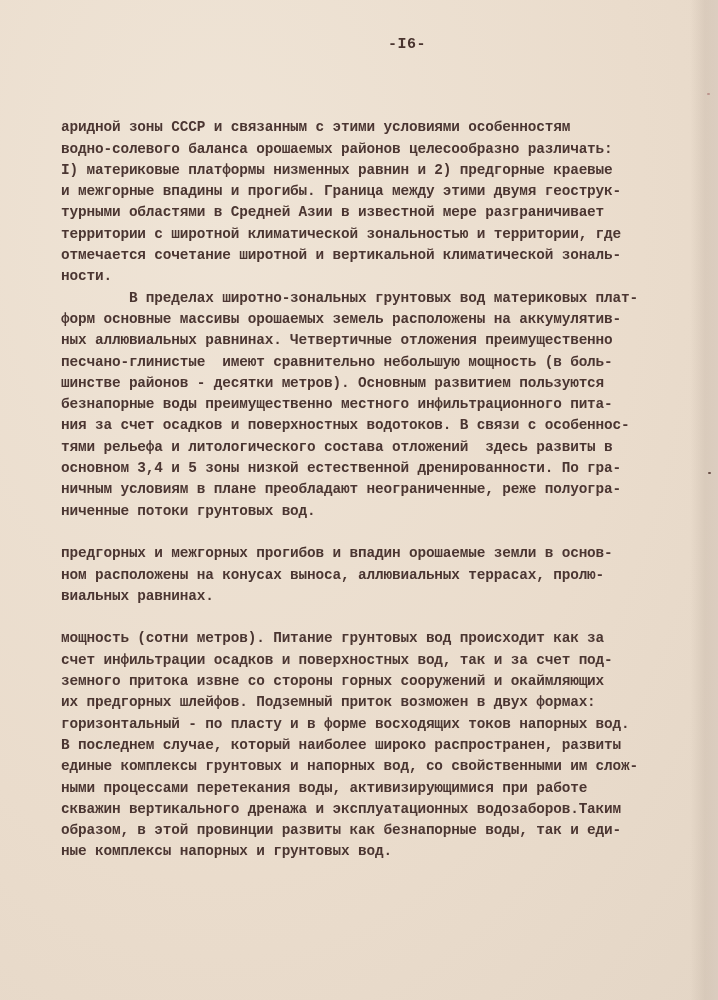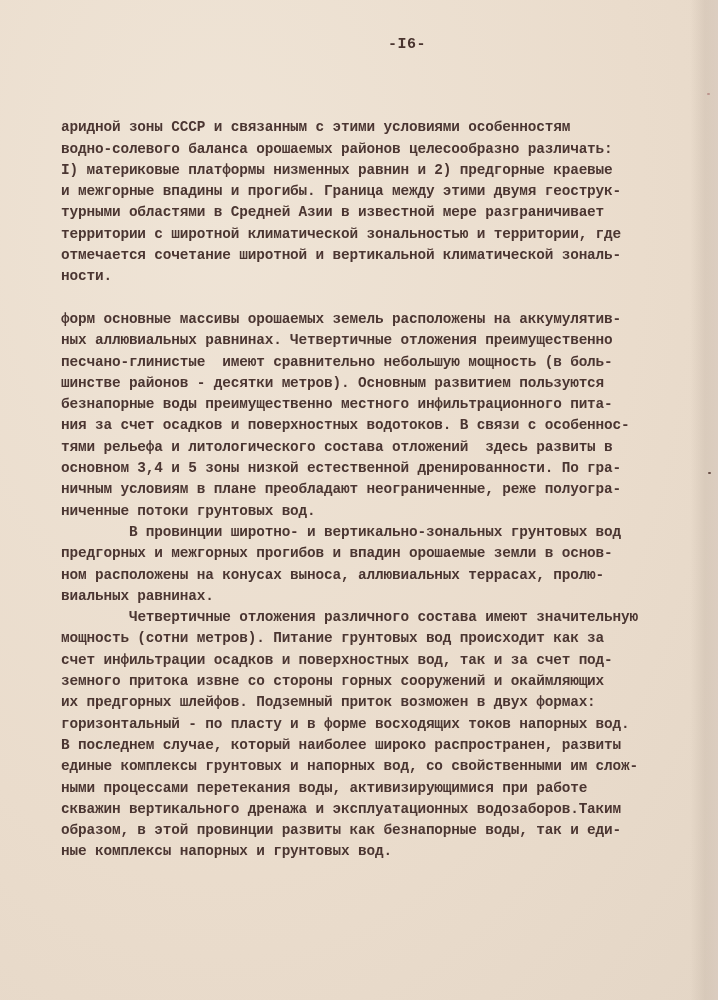--- a/index.html
+++ b/index.html
@@ -79,42 +79,42 @@
       <span class="line">водно-солевого баланса орошаемых районов целесообразно различать:</span>
       <span class="line">I) материковые платформы низменных равнин и 2) предгорные краевые</span>
       <span class="line">и межгорные впадины и прогибы. Граница между этими двумя геострук-</span>
       <span class="line">турными областями в Средней Азии в известной мере разграничивает</span>
       <span class="line">территории с широтной климатической зональностью и территории, где</span>
       <span class="line">отмечается сочетание широтной и вертикальной климатической зональ-</span>
       <span class="line">ности.</span>
     </div>
 
     <div class="paragraph">
-      <span class="line"><span>        </span></span>
+      <span class="line"><span>        </span><span>В пределах широтно-зональных грунтовых вод материковых плат-</span></span>
       <span class="line">форм основные массивы орошаемых земель расположены на аккумулятив-</span>
       <span class="line">ных аллювиальных равнинах. Четвертичные отложения преимущественно</span>
       <span class="line">песчано-глинистые  имеют сравнительно небольшую мощность (в боль-</span>
       <span class="line">шинстве районов - десятки метров). Основным развитием пользуются</span>
       <span class="line">безнапорные воды преимущественно местного инфильтрационного пита-</span>
       <span class="line">ния за счет осадков и поверхностных водотоков. В связи с особеннос-</span>
       <span class="line">тями рельефа и литологического состава отложений  здесь развиты в</span>
       <span class="line">основном 3,4 и 5 зоны низкой естественной дренированности. По гра-</span>
       <span class="line">ничным условиям в плане преобладают неограниченные, реже полуогра-</span>
       <span class="line">ниченные потоки грунтовых вод.</span>
     </div>
 
     <div class="paragraph">
-      <span class="line"><span>        </span><span>В провинции широтно- и вертикально-зональных грунтовых вод</span></span>
+      <span class="line"><span>        </span></span>
       <span class="line">предгорных и межгорных прогибов и впадин орошаемые земли в основ-</span>
       <span class="line">ном расположены на конусах выноса, аллювиальных террасах, пролю-</span>
       <span class="line">виальных равнинах.</span>
     </div>
 
     <div class="paragraph">
-      <span class="line"><span>        </span><span>Четвертичные отложения различного состава имеют значительную</span></span>
+      <span class="line"><span>        </span></span>
       <span class="line">мощность (сотни метров). Питание грунтовых вод происходит как за</span>
       <span class="line">счет инфильтрации осадков и поверхностных вод, так и за счет под-</span>
       <span class="line">земного притока извне со стороны горных сооружений и окаймляющих</span>
       <span class="line">их предгорных шлейфов. Подземный приток возможен в двух формах:</span>
       <span class="line">горизонтальный - по пласту и в форме восходящих токов напорных вод.</span>
       <span class="line">В последнем случае, который наиболее широко распространен, развиты</span>
       <span class="line">единые комплексы грунтовых и напорных вод, со свойственными им слож-</span>
       <span class="line">ными процессами перетекания воды, активизирующимися при работе</span>
       <span class="line">скважин вертикального дренажа и эксплуатационных водозаборов.Таким</span>
       <span class="line">образом, в этой провинции развиты как безнапорные воды, так и еди-</span>

